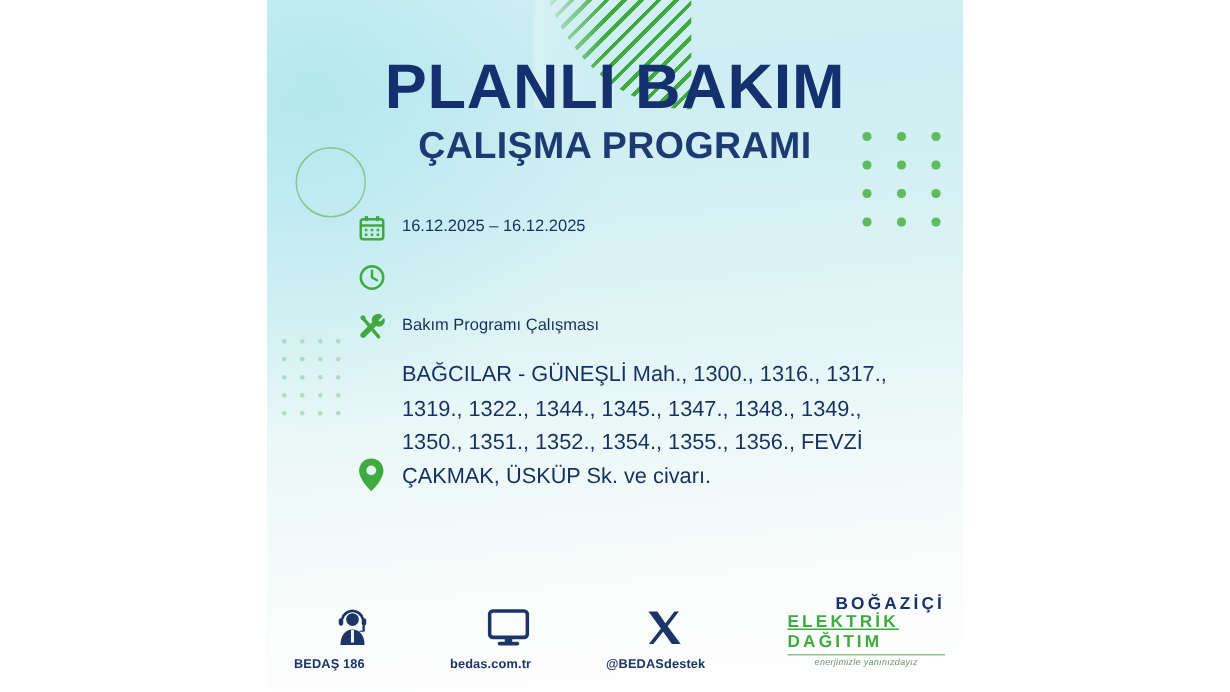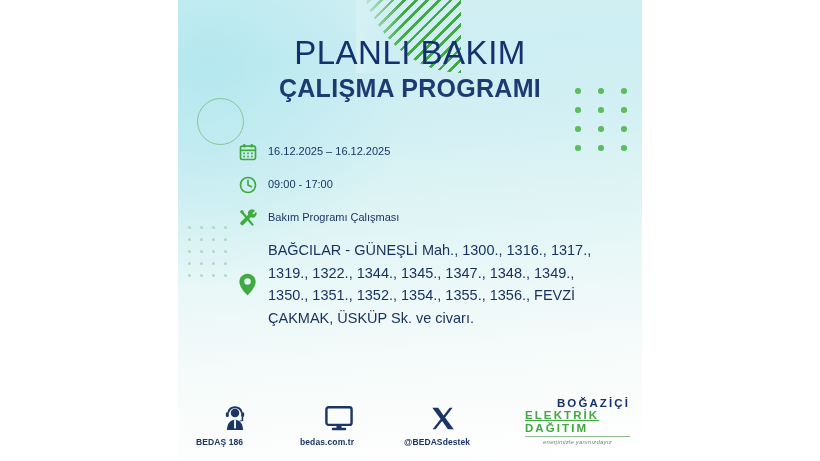--- a/index.html
+++ b/index.html
@@ -125,22 +125,22 @@
 
   
   .title-wrap {
     position: absolute;
     left: 0;
     top: 36px;
     width: 464px;
     text-align: center;
   }
   .title-main {
-    font-size: 33px;
-    font-weight: normal;
+    font-size: 42px;
+    font-weight: bold;
     letter-spacing: .5px;
     color: #14306e;
     line-height: 1.05;
     white-space: nowrap;
   }
   .title-sub {
     font-size: 25px;
     font-weight: bold;
     letter-spacing: .3px;
     color: #1d3a73;
@@ -167,21 +167,21 @@
     display: flex;
     align-items: center;
     justify-content: flex-start;
   }
   .row .txt {
     font-size: 11px;
     color: #16305f;
     line-height: 21px;
     padding-top: 1px;
   }
-  .row-addr { margin-top: 5px; align-items: center; }
+  .row-addr { margin-top: 5px; align-items: flex-end; }
   .row-addr .ico { height: 26px; }
   .addr-line {
     font-size: 14.5px;
     color: #16305f;
     line-height: 22.5px;
     white-space: nowrap;
   }
 
   
   .footer {
@@ -320,21 +320,20 @@
         <span class="txt">16.12.2025 – 16.12.2025</span>
       </div>
 
       <div class="row">
         <span class="ico">
           <svg width="20" height="20" viewBox="0 0 24 24" fill="none" stroke="#3faa3f" stroke-width="2">
             <circle cx="12" cy="12" r="9"></circle>
             <polyline points="12,6.5 12,12 16,14.2" stroke-linecap="round" stroke-linejoin="round"></polyline>
           </svg>
         </span>
-        <span class="txt">09:00 - 17:00</span>
       </div>
 
       <div class="row">
         <span class="ico">
           <svg width="21" height="21" viewBox="0 0 24 24">
             <g stroke="#3faa3f" stroke-width="2.6" stroke-linecap="round" fill="none">
               <line x1="4" y1="4" x2="16.5" y2="19"></line>
             </g>
             <path d="M19.5 3.2 L16.4 6.3 L17.6 7.5 L20.7 4.4 A4.6 4.6 0 0 1 14.6 10.6 L6.2 19 A2.1 2.1 0 0 1 3.2 16 L11.6 7.6 A4.6 4.6 0 0 1 19.5 3.2 Z" fill="#3faa3f"></path>
             <circle cx="4.6" cy="4.6" r="1.9" fill="#3faa3f"></circle>

